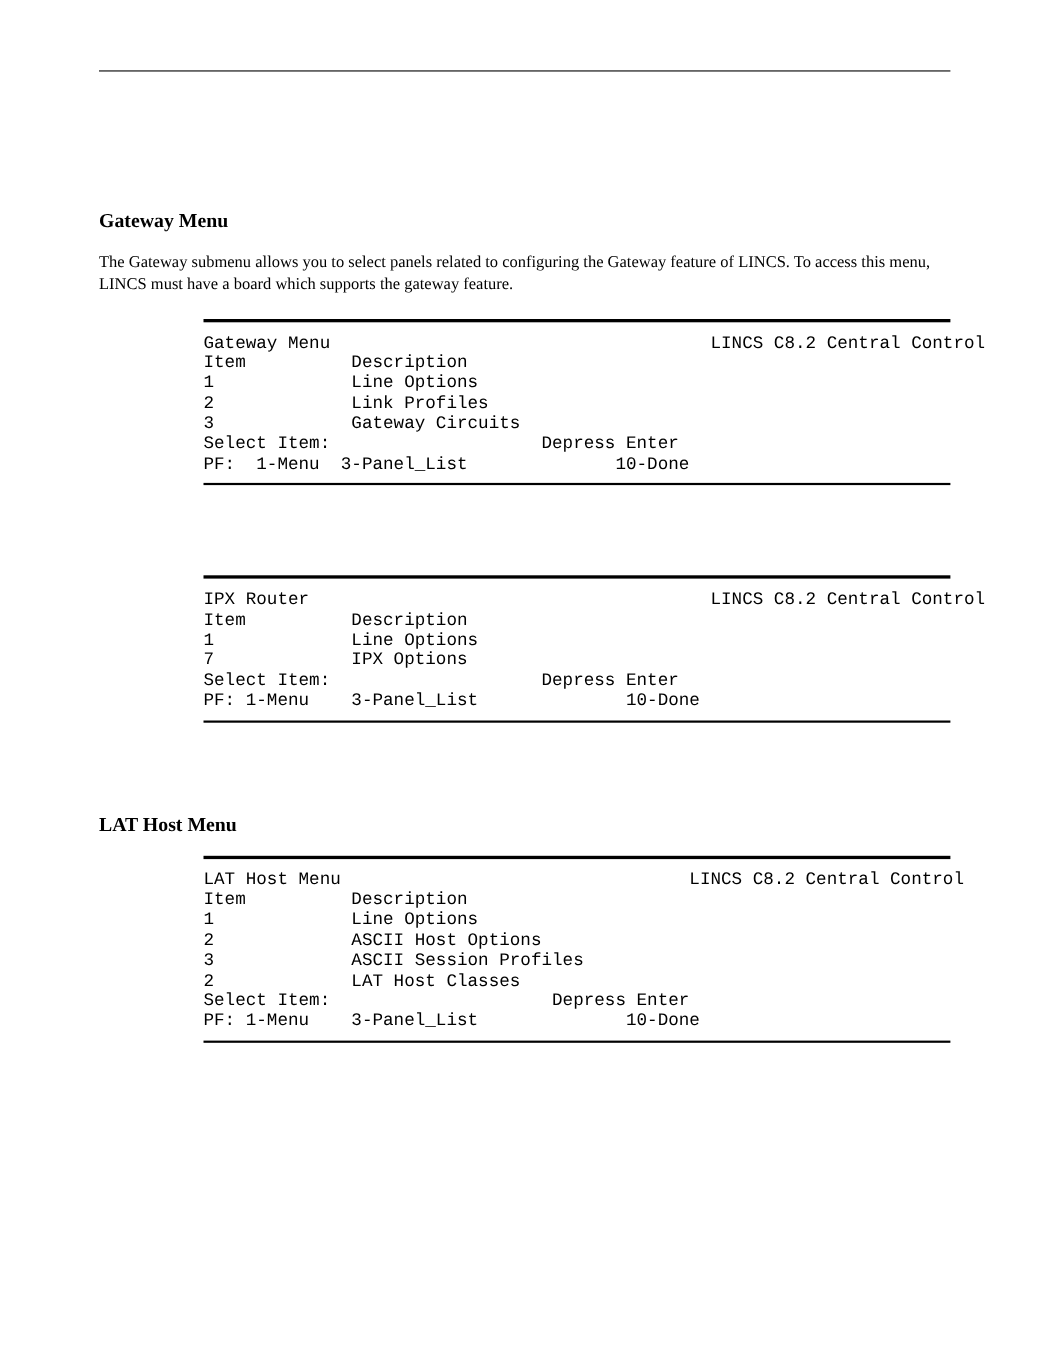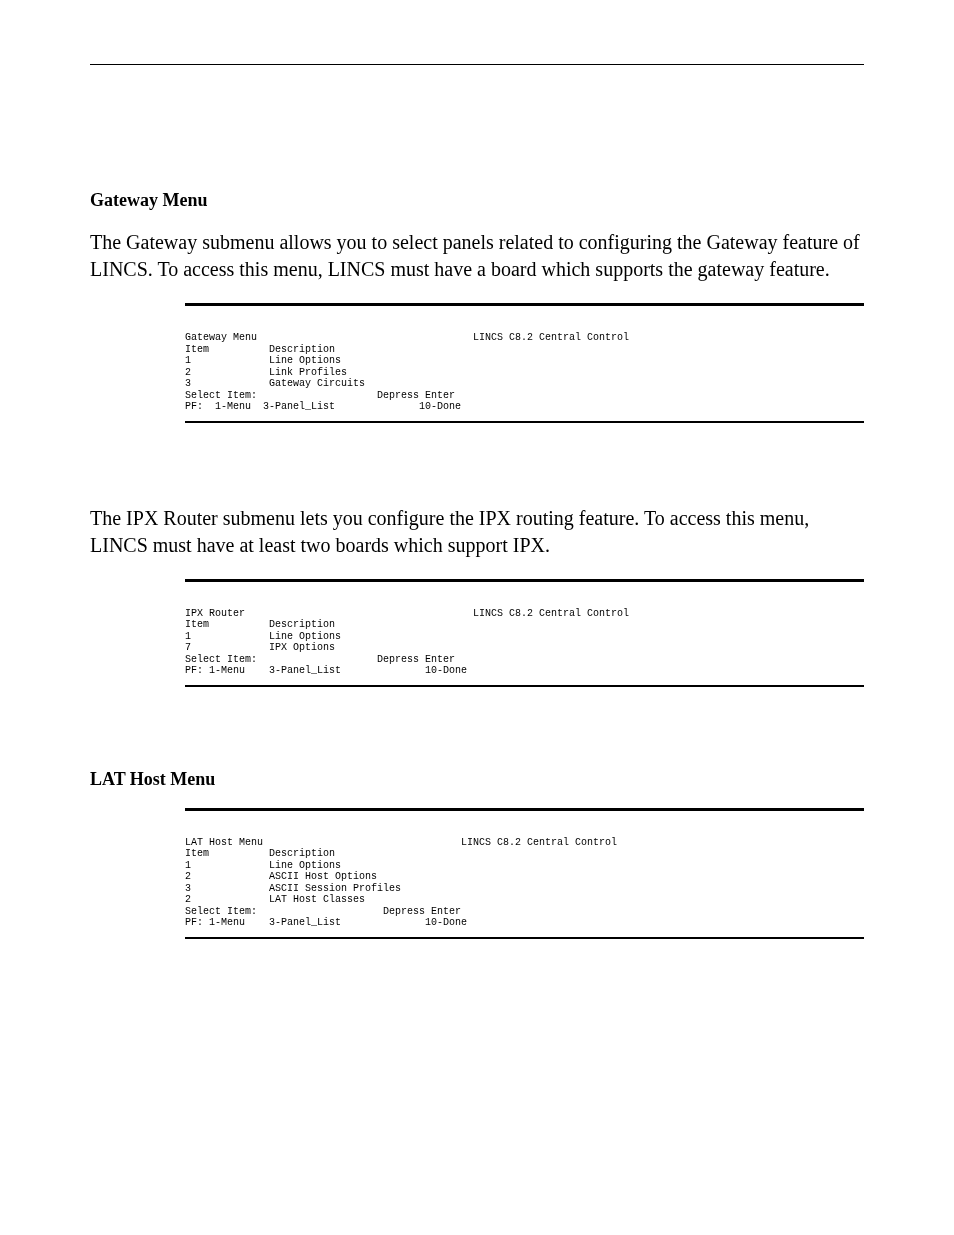--- a/index.html
+++ b/index.html
@@ -19,33 +19,33 @@
     }
     .section {
       margin: 0 90px;
     }
     .section-title {
       font-size: 18px;
       font-weight: bold;
       margin-bottom: 18px;
     }
     .section-intro {
-      font-size: 20px;
+      font-size: 15px;
       margin-bottom: 20px;
       line-height: 1.35;
     }
     .panel-wrap {
       padding: 0 90px 0 185px;
     }
     .panel {
       border-top: 3px solid #000;
       border-bottom: 2px solid #000;
-      padding: 26px 0 8px 0;
+      padding: 10px 0 8px 0;
       font-family: "Courier New", Courier, monospace;
-      font-size: 10px;
+      font-size: 16px;
       white-space: pre;
       line-height: 1.15;
     }
     .gap-1 { height: 125px; }
     .gap-after-1 { height: 82px; }
     .gap-after-2 { height: 82px; }
   </style>
 </head>
 <body>
 
@@ -63,21 +63,20 @@
 <span>1             Line Options</span>
 <span>2             Link Profiles</span>
 <span>3             Gateway Circuits</span>
 <span>Select Item:                    Depress Enter</span>
 <span>PF:  1-Menu  3-Panel_List              10-Done</span></div>
 </div>
 
 <div class="gap-after-1"></div>
 
 <div class="section">
-  <div class="section-intro">The IPX Router submenu lets you configure the IPX routing feature. To access this menu, LINCS must have at least two boards which support IPX.</div>
 </div>
 <div class="panel-wrap">
   <div class="panel"><span>IPX Router</span>                                      <span>LINCS C8.2 Central Control</span>
 <span>Item          Description</span>
 <span>1             Line Options</span>
 <span>7             IPX Options</span>
 <span>Select Item:                    Depress Enter</span>
 <span>PF: 1-Menu    3-Panel_List              10-Done</span></div>
 </div>
 

